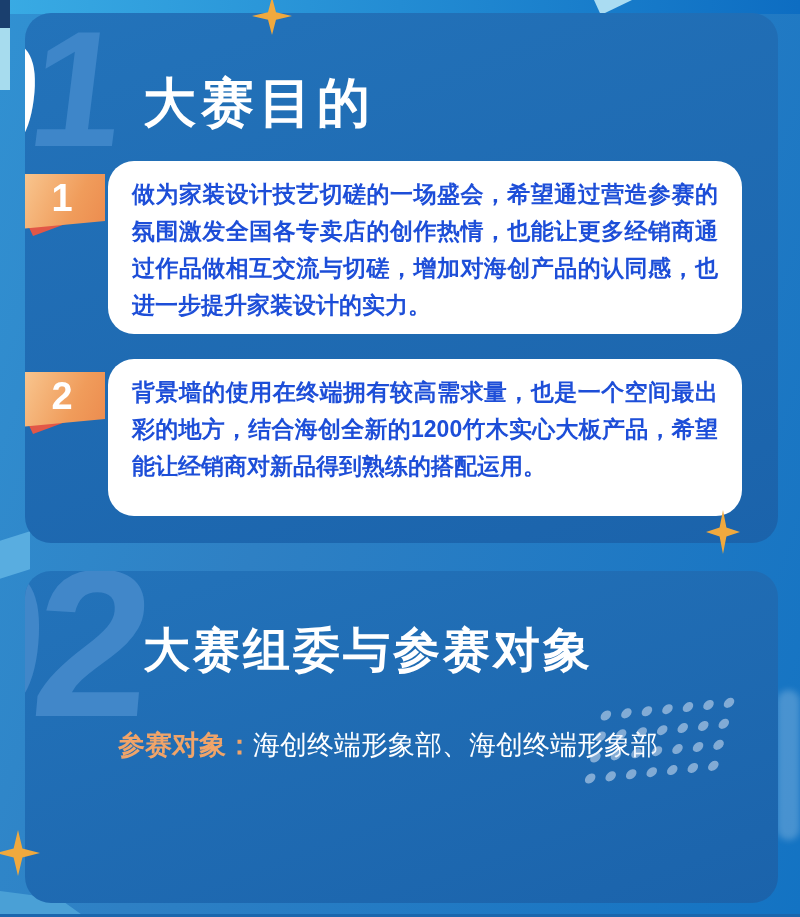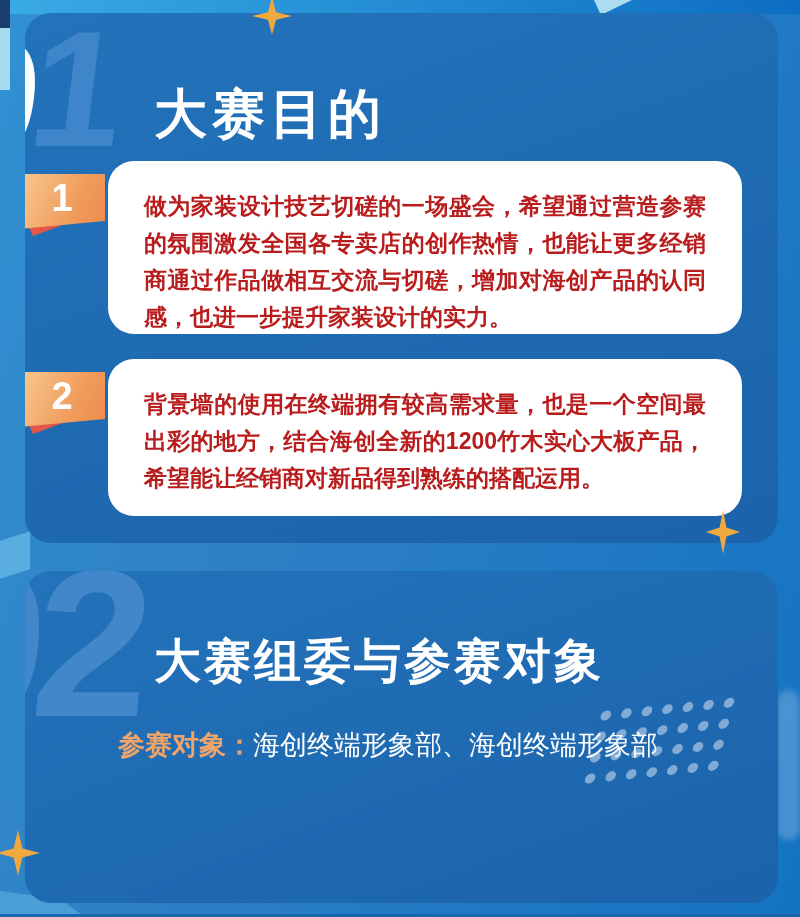--- a/index.html
+++ b/index.html
@@ -31,29 +31,29 @@
   .panel-1{top:13px;height:530px;}
   .panel-2{top:571px;height:332px;}
   
   .big-num{position:absolute;left:-75px;top:-6px;font-size:165px;font-weight:bold;
     line-height:1;letter-spacing:-10px;transform:skewX(-7deg);white-space:nowrap;}
   .big-num .n0{color:#ffffff;position:relative;top:10px;}
   .big-num .n1{color:#3e86c9;}
   .big-num2{position:absolute;left:-95px;top:-32px;font-size:210px;font-weight:bold;
     line-height:1;letter-spacing:-12px;transform:skewX(-5deg);color:#4187c9;white-space:nowrap;}
   
-  .sec-title{position:absolute;color:#ffffff;font-weight:bold;margin:11px;}
+  .sec-title{position:absolute;color:#ffffff;font-weight:bold;margin:0;}
   .title-1{left:118px;top:55px;font-size:53px;letter-spacing:5px;}
   .title-2{left:118px;top:48px;font-size:47px;letter-spacing:3px;font-family:Liberation Mono, monospace;}
   
   .card{position:absolute;left:83px;width:634px;background:#ffffff;border-radius:26px;
     box-sizing:border-box;padding:15px 24px;}
   .card-1{top:148px;height:173px;}
   .card-2{top:346px;height:157px;}
-  .card p{margin:12px;color:#b91c1c;font-size:23px;line-height:37px;font-weight:600;
+  .card p{margin:0;color:#1d4ed8;font-size:23px;line-height:37px;font-weight:600;
     text-align:justify;}
   
   .badge{position:absolute;left:0;width:80px;height:62px;}
   .badge-1{top:161px;}
   .badge-2{top:359px;}
   .badge .fold{position:absolute;inset:0;background:#e25747;
     clip-path:polygon(0 72%,98% 58%,10% 100%);}
   .badge .face{position:absolute;inset:0;
     background:linear-gradient(115deg,#f8c58e 0%,#f09c5b 60%,#ec8a4d 100%);
     clip-path:polygon(0 0,100% 0,100% 76%,0 88%);}

